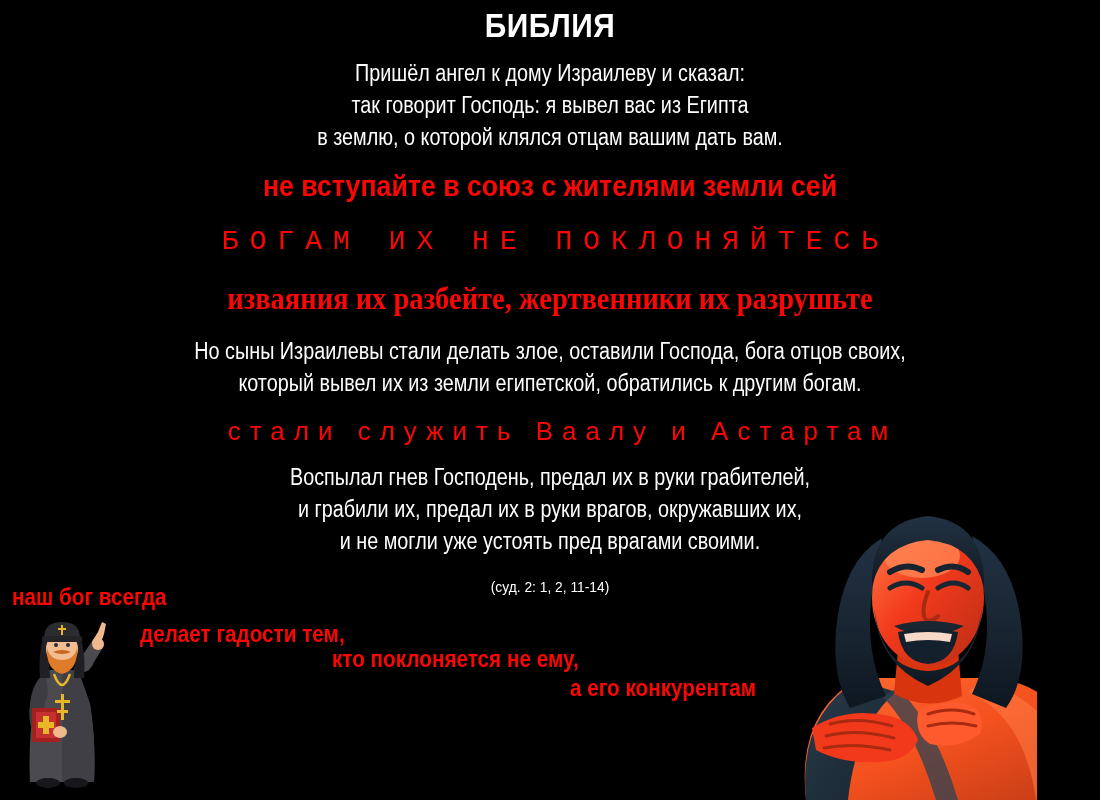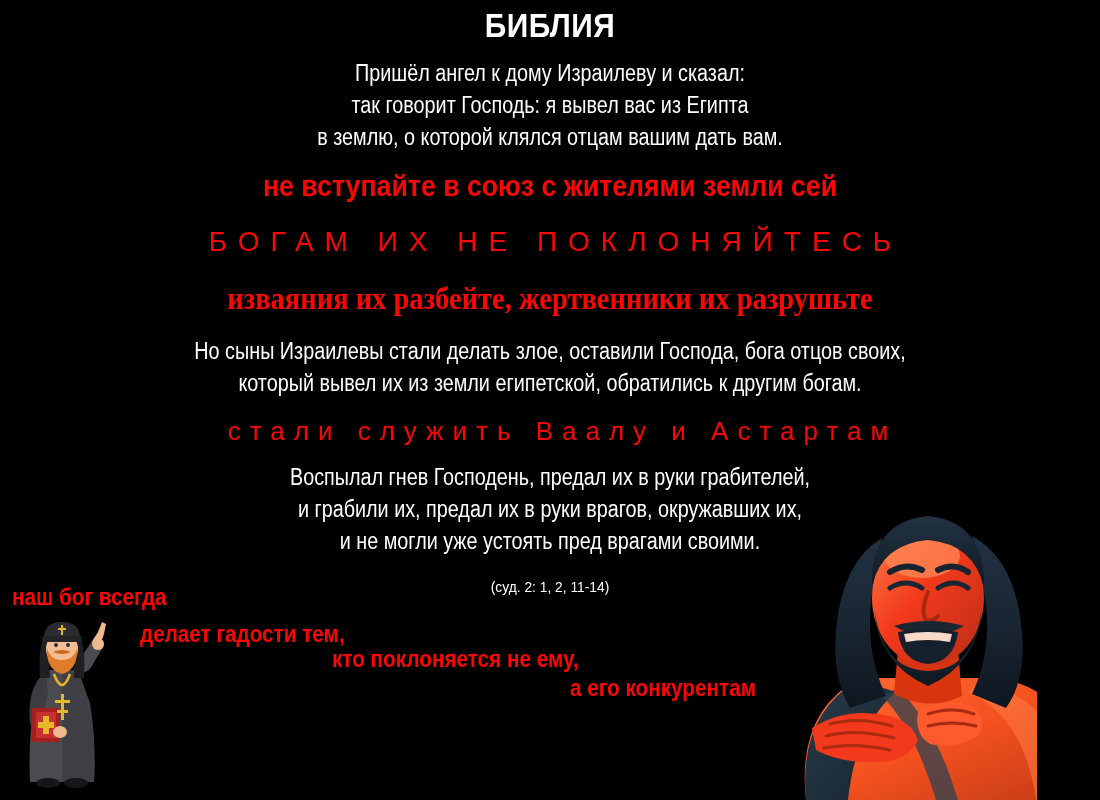--- a/index.html
+++ b/index.html
@@ -55,20 +55,21 @@
     font-size: 31px;
     font-weight: bold;
     transform: scaleX(0.92);
   }
 
   .tracked {
     font-size: 28px;
     font-weight: normal;
     letter-spacing: 11px;
     text-indent: 11px;
+    font-family: Liberation Mono, monospace;
   }
   .tracked-sm {
     font-size: 26px;
     font-weight: normal;
     letter-spacing: 9px;
     text-indent: 9px;
     margin-left: 8px;
   }
 
   .citation {

